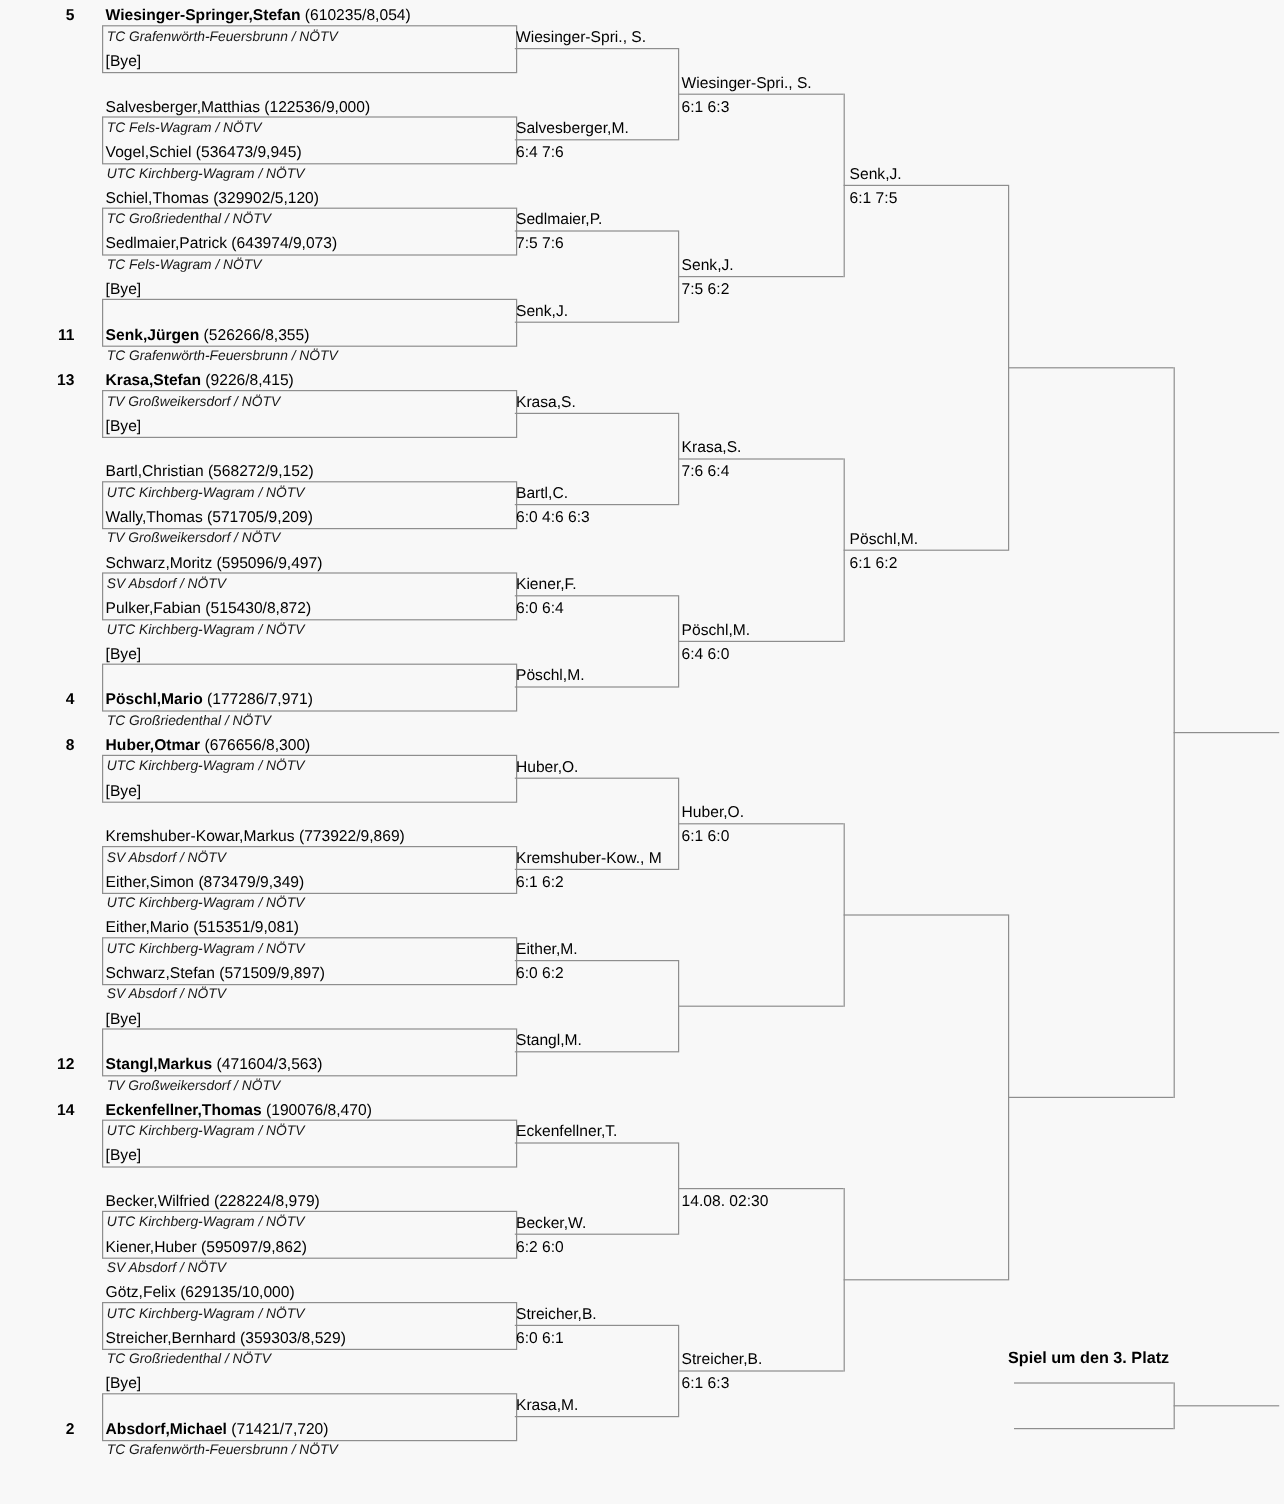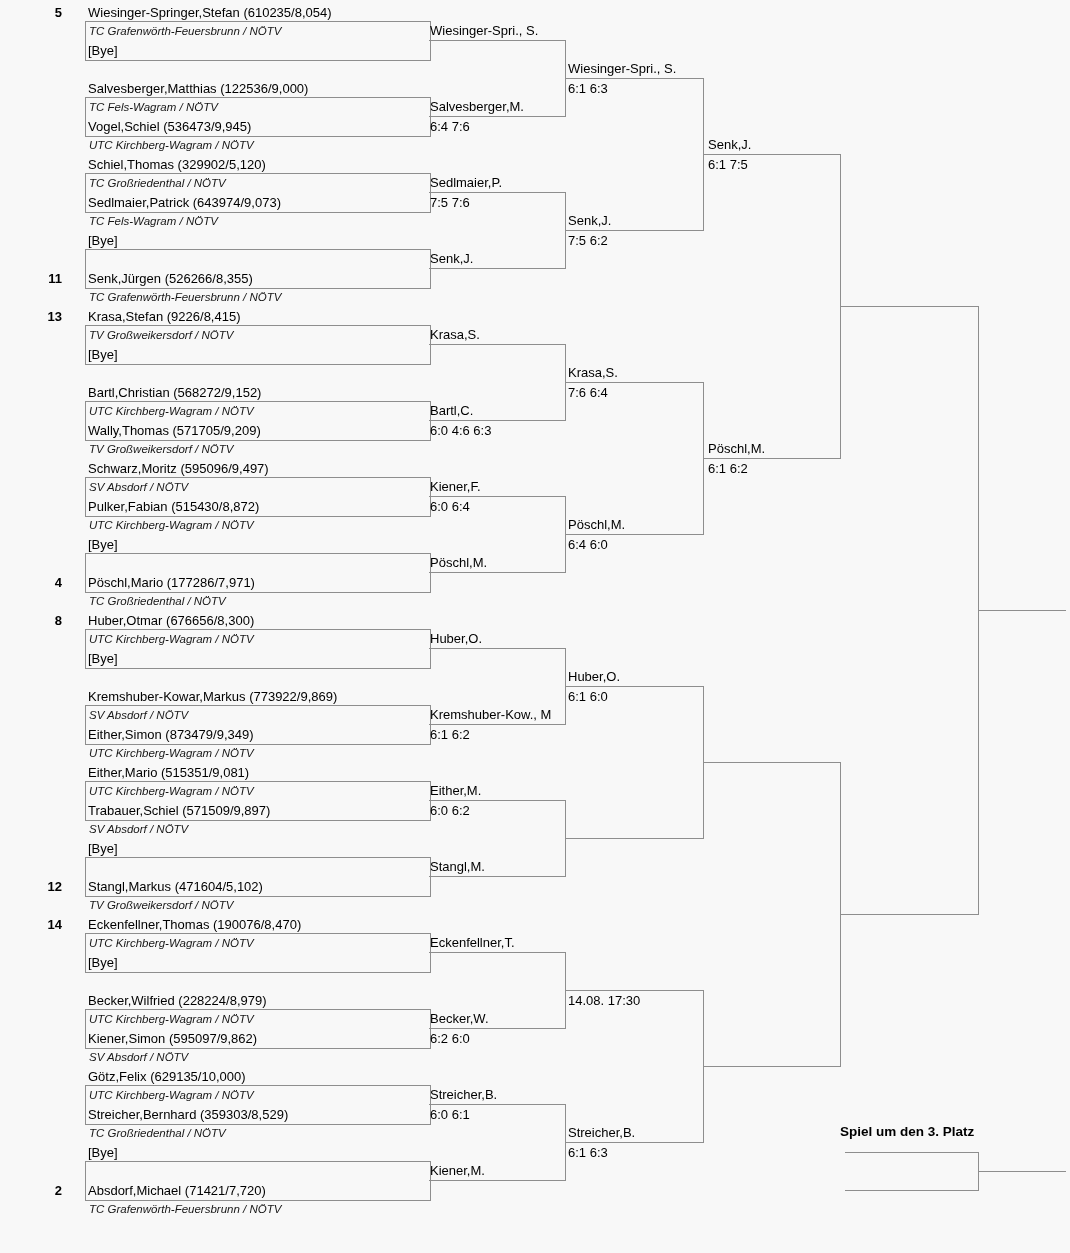--- a/index.html
+++ b/index.html
@@ -1,20 +1,20 @@
 <!DOCTYPE html>
 <html><head>
 <meta charset="utf-8">
 <style>
   html,body{margin:0;padding:0;}
   body{background:#f8f8f8;}
   #sheet{position:relative;width:1070px;height:1253px;background:#f8f8f8;color:#000;
          font-family:"Liberation Sans","DejaVu Sans",sans-serif;font-size:13px;overflow:hidden;}
   .nm{position:absolute;white-space:nowrap;line-height:15px;}
-  .b{font-weight:normal;text-align:center;}
+  .b{font-weight:bold;text-align:center;}
   .club{position:absolute;white-space:nowrap;line-height:14px;font-style:italic;font-size:11.5px;color:#161616;}
   .seed{position:absolute;width:30px;text-align:right;font-weight:bold;line-height:15px;}
   .sc{position:absolute;white-space:nowrap;line-height:15px;}
   .hl{position:absolute;height:1px;background:#8e8e8e;}
   .vl{position:absolute;width:1px;background:#8e8e8e;}
   .box{position:absolute;left:85px;width:344px;border:1px solid #8e8e8e;}
   .tp{position:absolute;font-weight:bold;font-size:13.5px;line-height:16px;white-space:nowrap;}
 </style>
 </head>
 <body>
@@ -102,67 +102,67 @@
   <div class="club" style="left:89px;top:708px">SV Absdorf / NÖTV</div>
   <div class="nm" style="left:88px;top:727px"><span>Either,Simon</span> <span>(873479/9,349)</span></div>
   <div class="club" style="left:89px;top:746px">UTC Kirchberg-Wagram / NÖTV</div>
   <div class="hl" style="left:429px;top:724px;width:136px"></div>
   <div class="nm" style="left:430px;top:707px">Kremshuber-Kow., M</div>
   <div class="sc" style="left:430px;top:727px">6:1 6:2</div>
 
   <div class="nm" style="left:88px;top:765px"><span>Either,Mario</span> <span>(515351/9,081)</span></div>
   <div class="box" style="top:781px;height:38px"></div>
   <div class="club" style="left:89px;top:784px">UTC Kirchberg-Wagram / NÖTV</div>
-  <div class="nm" style="left:88px;top:803px"><span>Trabauer,Schiel</span> <span>(571509/9,897)</span></div>
+  <div class="nm" style="left:88px;top:803px"><span>Schwarz,Stefan</span> <span>(571509/9,897)</span></div>
   <div class="club" style="left:89px;top:822px">SV Absdorf / NÖTV</div>
   <div class="hl" style="left:429px;top:800px;width:136px"></div>
   <div class="nm" style="left:430px;top:783px">Either,M.</div>
   <div class="sc" style="left:430px;top:803px">6:0 6:2</div>
 
   <div class="nm" style="left:88px;top:841px">[Bye]</div>
   <div class="box" style="top:857px;height:38px"></div>
   <div class="seed" style="left:32px;top:879px">12</div>
-  <div class="nm" style="left:88px;top:879px"><span class="b">Stangl,Markus</span> <span>(471604/5,102)</span></div>
+  <div class="nm" style="left:88px;top:879px"><span class="b">Stangl,Markus</span> <span>(471604/3,563)</span></div>
   <div class="club" style="left:89px;top:898px">TV Großweikersdorf / NÖTV</div>
   <div class="hl" style="left:429px;top:876px;width:136px"></div>
   <div class="nm" style="left:430px;top:859px">Stangl,M.</div>
 
   <div class="seed" style="left:32px;top:917px">14</div>
   <div class="nm" style="left:88px;top:917px"><span class="b">Eckenfellner,Thomas</span> <span>(190076/8,470)</span></div>
   <div class="box" style="top:933px;height:38px"></div>
   <div class="club" style="left:89px;top:936px">UTC Kirchberg-Wagram / NÖTV</div>
   <div class="nm" style="left:88px;top:955px">[Bye]</div>
   <div class="hl" style="left:429px;top:952px;width:136px"></div>
   <div class="nm" style="left:430px;top:935px">Eckenfellner,T.</div>
 
   <div class="nm" style="left:88px;top:993px"><span>Becker,Wilfried</span> <span>(228224/8,979)</span></div>
   <div class="box" style="top:1009px;height:38px"></div>
   <div class="club" style="left:89px;top:1012px">UTC Kirchberg-Wagram / NÖTV</div>
-  <div class="nm" style="left:88px;top:1031px"><span>Kiener,Simon</span> <span>(595097/9,862)</span></div>
+  <div class="nm" style="left:88px;top:1031px"><span>Kiener,Huber</span> <span>(595097/9,862)</span></div>
   <div class="club" style="left:89px;top:1050px">SV Absdorf / NÖTV</div>
   <div class="hl" style="left:429px;top:1028px;width:136px"></div>
   <div class="nm" style="left:430px;top:1011px">Becker,W.</div>
   <div class="sc" style="left:430px;top:1031px">6:2 6:0</div>
 
   <div class="nm" style="left:88px;top:1069px"><span>Götz,Felix</span> <span>(629135/10,000)</span></div>
   <div class="box" style="top:1085px;height:38px"></div>
   <div class="club" style="left:89px;top:1088px">UTC Kirchberg-Wagram / NÖTV</div>
   <div class="nm" style="left:88px;top:1107px"><span>Streicher,Bernhard</span> <span>(359303/8,529)</span></div>
   <div class="club" style="left:89px;top:1126px">TC Großriedenthal / NÖTV</div>
   <div class="hl" style="left:429px;top:1104px;width:136px"></div>
   <div class="nm" style="left:430px;top:1087px">Streicher,B.</div>
   <div class="sc" style="left:430px;top:1107px">6:0 6:1</div>
 
   <div class="nm" style="left:88px;top:1145px">[Bye]</div>
   <div class="box" style="top:1161px;height:38px"></div>
   <div class="seed" style="left:32px;top:1183px">2</div>
   <div class="nm" style="left:88px;top:1183px"><span class="b">Absdorf,Michael</span> <span>(71421/7,720)</span></div>
   <div class="club" style="left:89px;top:1202px">TC Grafenwörth-Feuersbrunn / NÖTV</div>
   <div class="hl" style="left:429px;top:1180px;width:136px"></div>
-  <div class="nm" style="left:430px;top:1163px">Kiener,M.</div>
+  <div class="nm" style="left:430px;top:1163px">Krasa,M.</div>
 
   <div class="vl" style="left:565px;top:40px;height:77px"></div>
   <div class="hl" style="left:565px;top:78px;width:138px"></div>
   <div class="nm" style="left:568px;top:61px">Wiesinger-Spri., S.</div>
   <div class="sc" style="left:568px;top:81px">6:1 6:3</div>
 
   <div class="vl" style="left:565px;top:192px;height:77px"></div>
   <div class="hl" style="left:565px;top:230px;width:138px"></div>
   <div class="nm" style="left:568px;top:213px">Senk,J.</div>
   <div class="sc" style="left:568px;top:233px">7:5 6:2</div>
@@ -180,21 +180,21 @@
   <div class="vl" style="left:565px;top:648px;height:77px"></div>
   <div class="hl" style="left:565px;top:686px;width:138px"></div>
   <div class="nm" style="left:568px;top:669px">Huber,O.</div>
   <div class="sc" style="left:568px;top:689px">6:1 6:0</div>
 
   <div class="vl" style="left:565px;top:800px;height:77px"></div>
   <div class="hl" style="left:565px;top:838px;width:138px"></div>
 
   <div class="vl" style="left:565px;top:952px;height:77px"></div>
   <div class="hl" style="left:565px;top:990px;width:138px"></div>
-  <div class="sc" style="left:568px;top:993px">14.08. 17:30</div>
+  <div class="sc" style="left:568px;top:993px">14.08. 02:30</div>
 
   <div class="vl" style="left:565px;top:1104px;height:77px"></div>
   <div class="hl" style="left:565px;top:1142px;width:138px"></div>
   <div class="nm" style="left:568px;top:1125px">Streicher,B.</div>
   <div class="sc" style="left:568px;top:1145px">6:1 6:3</div>
 
   <div class="vl" style="left:703px;top:78px;height:153px"></div>
   <div class="hl" style="left:703px;top:154px;width:137px"></div>
   <div class="nm" style="left:708px;top:137px">Senk,J.</div>
   <div class="sc" style="left:708px;top:157px">6:1 7:5</div>

